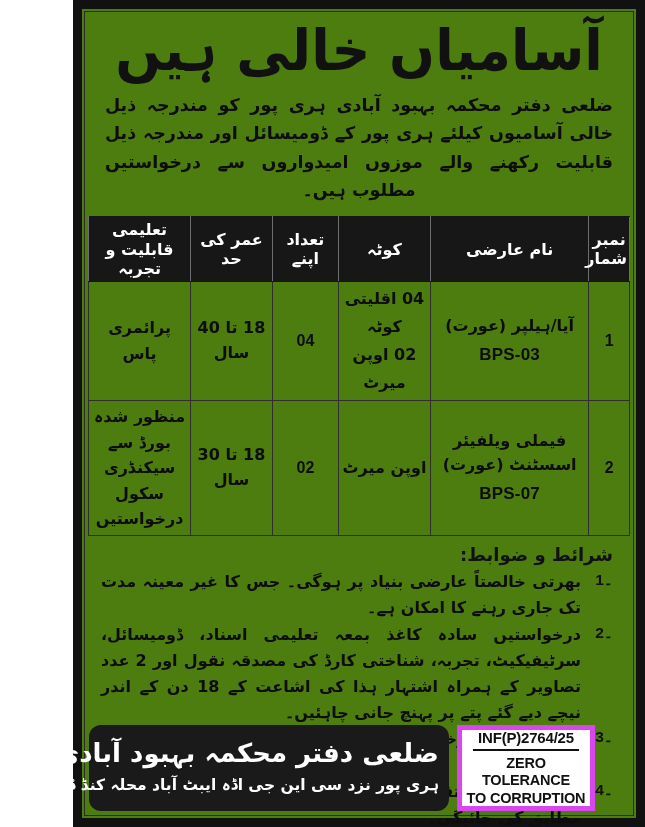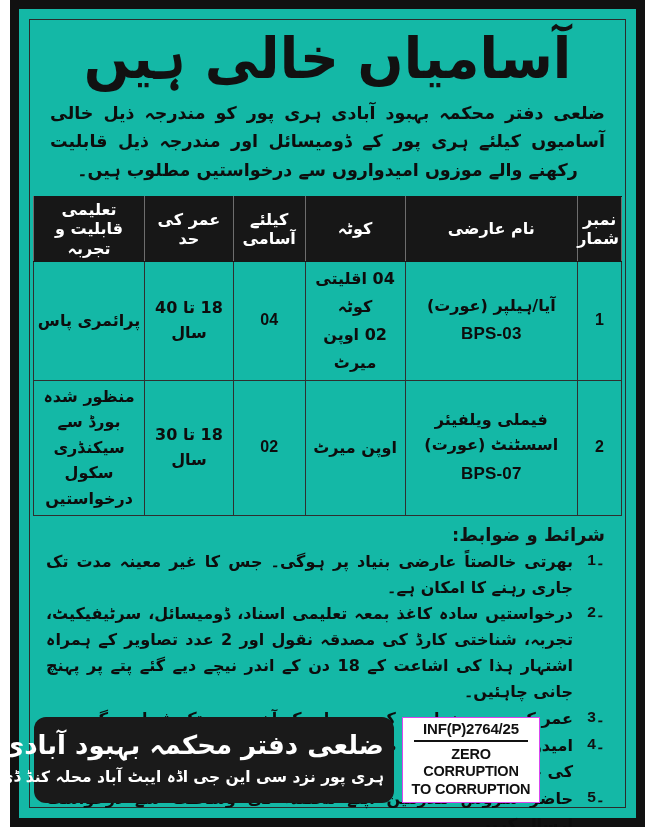--- a/index.html
+++ b/index.html
@@ -11,25 +11,25 @@
   body {
     width: 645px;
     height: 827px;
     font-family: "DejaVu Sans", "Liberation Sans", sans-serif;
     overflow: hidden;
   }
 
   
   .poster {
     box-sizing: border-box;
-    width: 635px;
+    width: 572px;
     height: 827px;
-    background: #14b8a6;
+    background: #4d7c0f;
     border: 9px solid #111111;
-    padding: 8px;
+    padding: 0;
     position: relative;
     display: flex;
     flex-direction: column;
   }
   .poster-inner {
     box-sizing: border-box;
     flex: 1 1 auto;
     border: 1px solid #2b2b2b;
     margin: 2px;
     display: flex;
@@ -207,26 +207,26 @@
     line-height: 1.45;
     margin-top: 3px;
     white-space: nowrap;
   }
   .inf-box {
     flex: 0 0 auto;
     width: 138px;
     margin-right: 12px;
     margin-left: 8px;
     background: #ffffff;
-    border: 1px solid #d946ef;
+    border: 5px solid #d946ef;
     box-sizing: border-box;
     display: flex;
     flex-direction: column;
     align-items: center;
-    justify-content: flex-end;
+    justify-content: center;
     direction: ltr;
     padding: 4px 2px;
   }
   .inf-num {
     font-family: "Liberation Sans", sans-serif;
     font-size: 15px;
     font-weight: 700;
     color: #111;
     letter-spacing: -.2px;
     padding-bottom: 3px;
@@ -257,21 +257,21 @@
       <p class="intro">ضلعی دفتر محکمہ بہبود آبادی ہری پور کو مندرجہ ذیل خالی آسامیوں کیلئے ہری پور کے ڈومیسائل اور مندرجہ ذیل قابلیت رکھنے والے موزوں امیدواروں سے درخواستیں مطلوب ہیں۔</p>
     </div>
 
     <div class="tbl-wrap">
       <table class="vac">
         <thead>
           <tr>
             <th class="thin-sep" style="width:7%">نمبر شمار</th>
             <th class="thin-sep" style="width:30%">نام عارضی</th>
             <th class="thin-sep" style="width:17%">کوٹہ</th>
-            <th class="thin-sep" style="width:12%">کیلئے آسامی</th>
+            <th class="thin-sep" style="width:12%">تعداد اپنے</th>
             <th class="thin-sep" style="width:15%">عمر کی حد</th>
             <th class="thin-sep" style="width:19%">تعلیمی قابلیت و تجربہ</th>
           </tr>
         </thead>
         <tbody>
 
           <tr>
             <td class="c-sr">1</td>
             <td class="c-post">
               <span>آیا/ہیلپر (عورت)</span>
@@ -340,21 +340,21 @@
     </div>
 
     <div class="footer">
       <div class="addr-box">
         <div class="addr-office">ضلعی دفتر محکمہ بہبود آبادی</div>
         <div class="addr-line">ہری پور نزد سی این جی اڈہ ایبٹ آباد محلہ کنڈ ڈی سٹاپ ہری پور</div>
       </div>
       <div class="inf-box">
         <div class="inf-num">INF(P)2764/25</div>
         <div class="zero-tol">
-          <span>ZERO CORRUPTION</span><br>
+          <span>ZERO TOLERANCE</span><br>
           <span>TO CORRUPTION</span>
         </div>
       </div>
       <div class="footer-spacer"></div>
     </div>
 
   </div>
 </div>
 
 </body></html>

